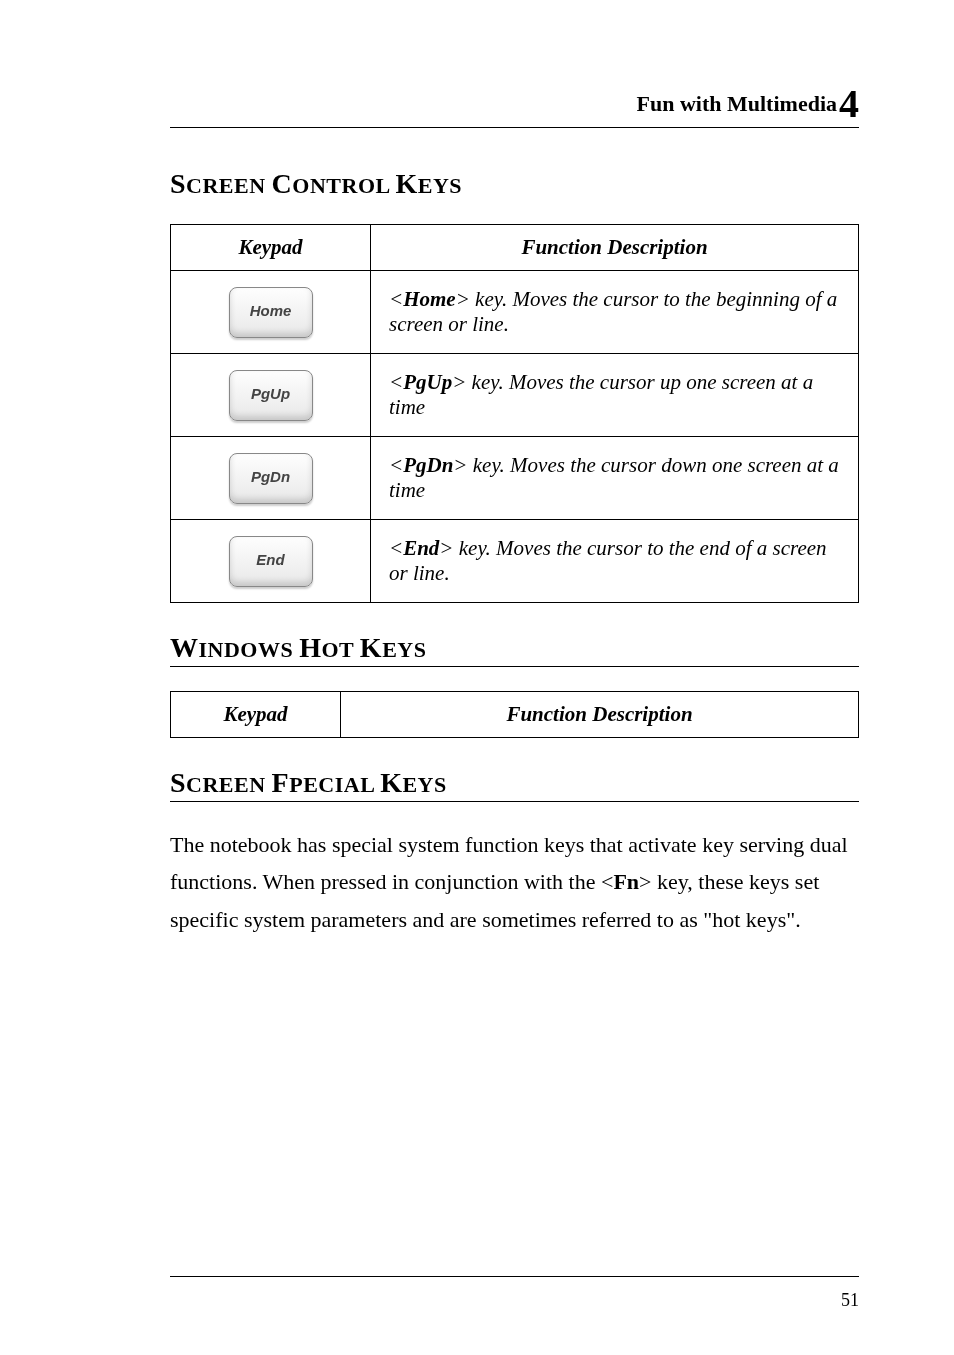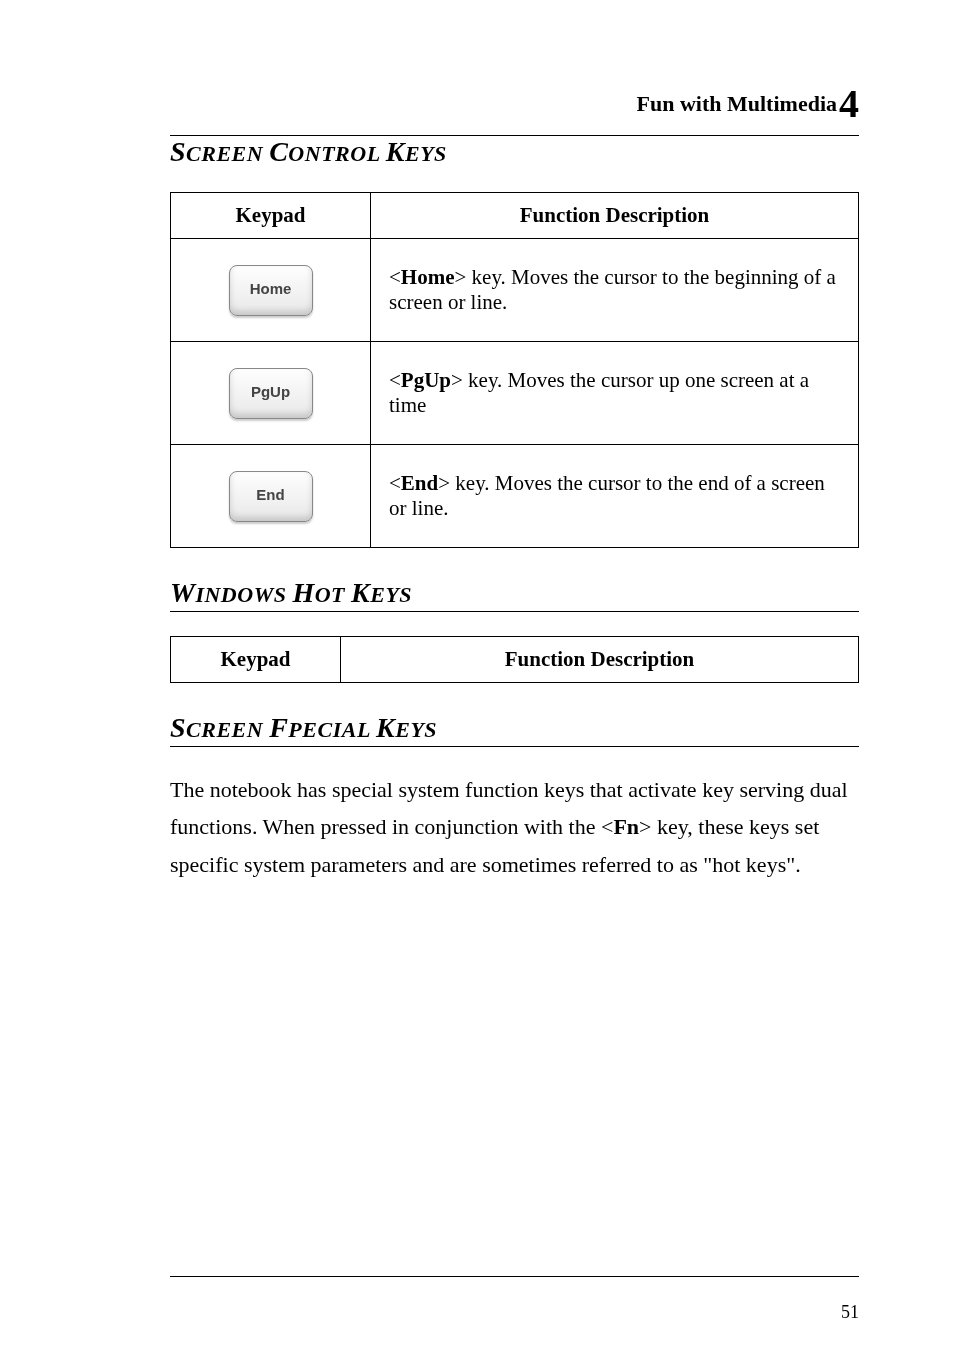--- a/index.html
+++ b/index.html
@@ -7,55 +7,56 @@
     background: #fff;
     font-family: Garamond, 'Times New Roman', serif;
     color: #000;
     width: 954px;
     height: 1355px;
     position: relative;
     padding: 80px 95px 60px 170px;
   }
   .header-line {
     border-bottom: 1.5px solid #000;
-    padding-bottom: 8px;
+    margin-bottom: 40px;
+    padding-bottom: 0;
   }
   .header-title {
     text-align: right;
     font-size: 22px;
     font-weight: bold;
   }
   .header-num {
     font-size: 40px;
     font-weight: bold;
     vertical-align: -6px;
     margin-left: 2px;
   }
   .section-heading {
     font-family: Garamond, 'Times New Roman', serif;
     letter-spacing: 0.5px;
     font-size: 28px;
     font-weight: bold;
     margin-bottom: 24px;
-    font-style: italic;
   }
   .section-heading.underlined {
     border-bottom: 1.5px solid #000;
     padding-bottom: 2px;
     margin-top: 29px;
   }
   .sc-small { font-size: 22px; font-weight: bold; }
   table.key-table {
     border-collapse: collapse;
     width: 100%;
     margin-bottom: 28px;
+    font-style: italic;
   }
   table.key-table th, table.key-table td {
     border: 1.5px solid #000;
-    padding: 26px 18px;
+    padding: 16px 18px;
     font-size: 21px;
     vertical-align: middle;
   }
   table.key-table th {
     font-weight: bold;
     text-align: center;
     padding: 10px 18px;
   }
   table.key-table th.col-key { width: 200px; }
   table.key-table td.keycell { text-align: center; padding: 12px; }
@@ -85,21 +86,21 @@
     width: 22px; height: 18px;
     position: relative;
   }
   .menu-icon svg { width: 100%; height: 100%; }
   .body-text {
     font-size: 22px;
     line-height: 1.7;
   }
   .footer-pg {
     position: absolute;
-    bottom: 32px;
+    bottom: 44px;
     right: 95px;
     font-size: 18px;
   }
   .footer-rule {
     position: absolute;
     bottom: 78px;
     left: 170px;
     right: 95px;
     border-top: 1.5px solid #000;
   }
@@ -125,20 +126,24 @@
   </tr>
   <tr>
     <td class="keycell"><span class="keycap">Home</span></td>
     <td>&lt;<b>Home</b><span>&gt; key. Moves the cursor to the beginning of a screen or line.</span></td>
   </tr>
   <tr>
     <td class="keycell"><span class="keycap">PgUp</span></td>
     <td>&lt;<b>PgUp</b><span>&gt; key. Moves the cursor up one screen at a time</span></td>
   </tr>
   <tr>
+    <td class="keycell"><span class="keycap">PgDn</span></td>
+    <td>&lt;<b>PgDn</b><span>&gt; key. Moves the cursor down one screen at a time</span></td>
+  </tr>
+  <tr>
     <td class="keycell"><span class="keycap">End</span></td>
     <td>&lt;<b>End</b><span>&gt; key. Moves the cursor to the end of a screen or line.</span></td>
   </tr>
 </tbody>
   </table>
 
 <div class="section-heading underlined">
   <span>W</span><span class="sc-small">INDOWS </span><span>H</span><span class="sc-small">OT </span><span>K</span><span class="sc-small">EYS</span>
 </div>
 

